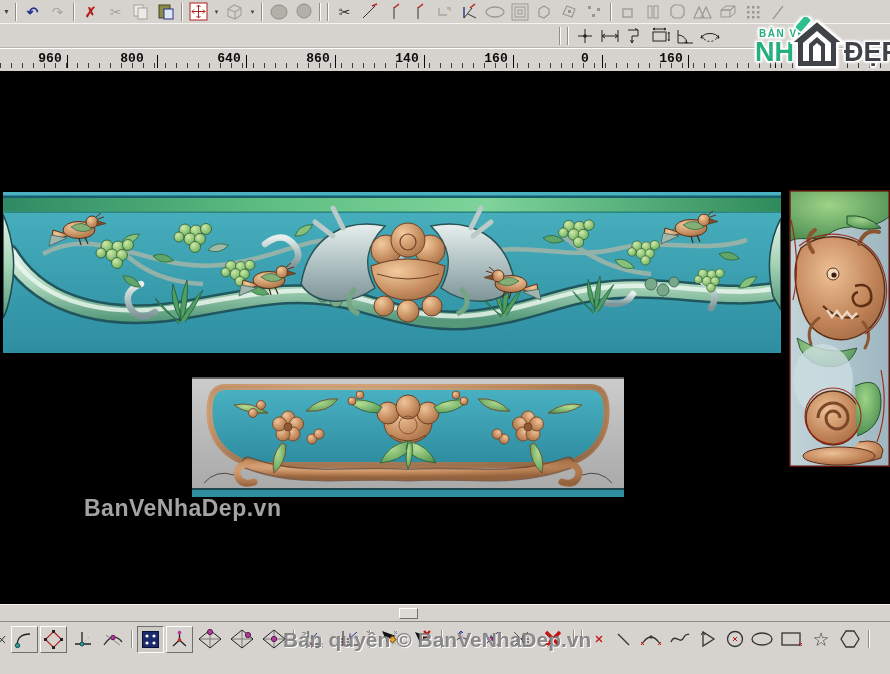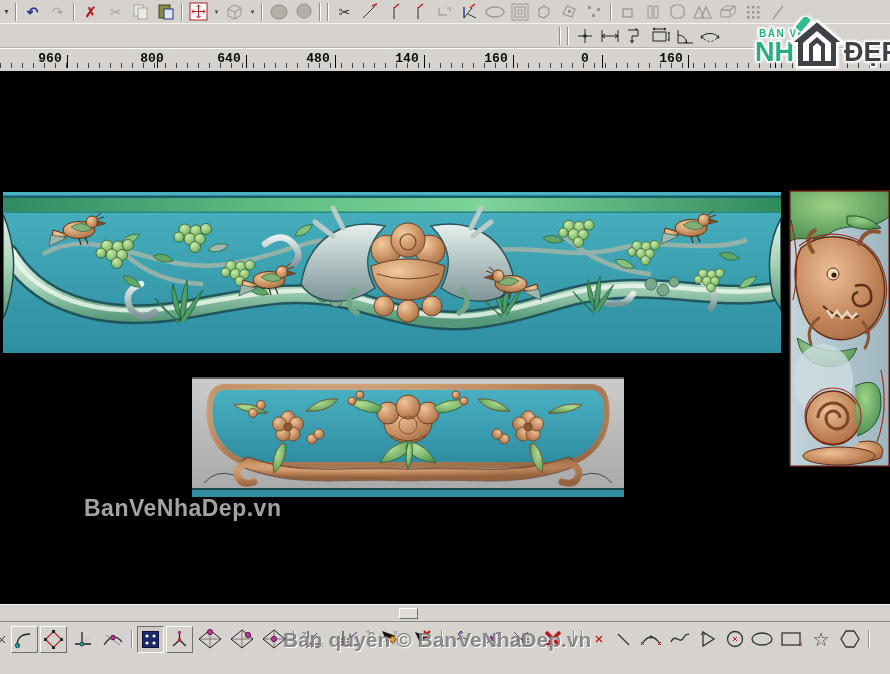--- a/index.html
+++ b/index.html
@@ -281,25 +281,25 @@
       <path d="M28,20 L36,27 L36,44 L20,44 L20,27 Z" fill="#3f4347"></path>
       <path d="M28,26 L32,29.5 L32,44 L24,44 L24,29.5 Z" fill="#fff"></path>
     </svg>
     <div class="dep">ĐẸP</div>
   </div>
 
   <div class="ruler">
     <div class="ticks"></div>
   <span class="rlabel" style="left: 50px;">960</span>
       <i class="rtick" style="left: 67px;"></i>
-      <span class="rlabel" style="left: 152px;">800</span>
+      <span class="rlabel" style="left: 132px;">800</span>
       <i class="rtick" style="left: 157px;"></i>
       <span class="rlabel" style="left: 229px; text-align: right;">640</span>
       <i class="rtick" style="left: 246px;"></i>
-      <span class="rlabel" style="left: 318px;">480</span>
+      <span class="rlabel" style="left: 318px;">860</span>
       <i class="rtick" style="left: 335px;"></i>
       <span class="rlabel" style="left: 407px;">140</span>
       <i class="rtick" style="left: 424px;"></i>
       <span class="rlabel" style="left: 496px;">160</span>
       <i class="rtick" style="left: 513px;"></i>
       <span class="rlabel" style="left: 585px;">0</span>
       <i class="rtick" style="left: 602px;"></i>
       <span class="rlabel" style="left: 671px;">160</span>
       <i class="rtick" style="left: 688px;"></i>
       <span class="rlabel" style="left: 758px; margin-top: 25px;">32</span>

